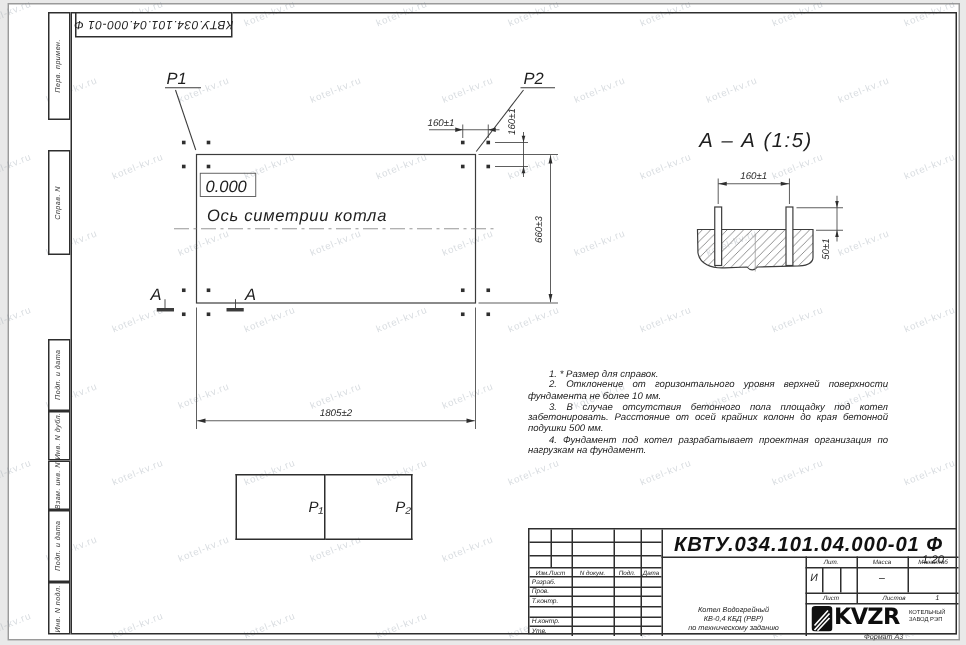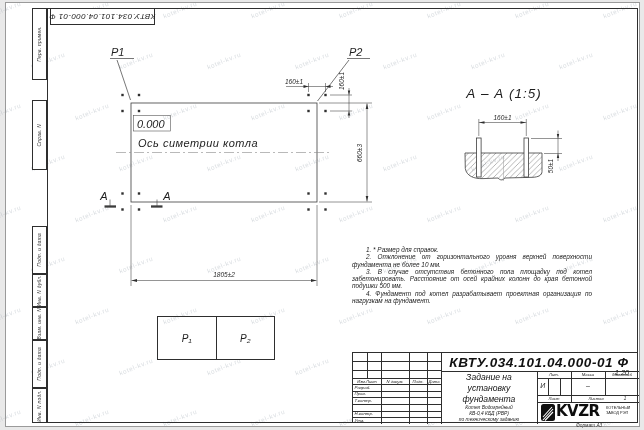--- a/index.html
+++ b/index.html
@@ -24,21 +24,21 @@
   .wmlayer{position:absolute;inset:0;overflow:hidden;pointer-events:none;}
   .wm{position:absolute;transform:rotate(-22deg);font-size:6.5px;color:rgba(125,138,152,.30);
       letter-spacing:.6px;white-space:nowrap;}
   
   .notes{position:absolute;left:352px;top:246px;width:240px;font-style:italic;
          font-size:6.4px;line-height:7.3px;color:#222;text-align:justify;}
   .notes .note{text-indent:14px;}
   
   .loads{position:absolute;left:157px;top:316px;width:118px;height:44px;
          border-collapse:collapse;table-layout:fixed;}
-  .loads td{border:1px solid #2e2e2e;text-align:center;font-style:italic;
+  .loads td{border:1px solid #2e2e2e;text-align:right;font-style:italic;
          font-size:10px;color:#1e1e1e;padding:0;height:22px;}
   
   .tblock{position:absolute;left:352px;top:352px;width:286px;height:71px;
           border:1.4px solid #2e2e2e;box-sizing:border-box;background:#fff;}
   .tb-line{position:absolute;background:#2e2e2e;}
   .tb-txt{position:absolute;font-style:italic;color:#222;white-space:nowrap;}
   .cc{transform:translateX(-50%);}
   .docnum{position:absolute;left:88px;top:1px;width:196px;height:16px;display:flex;
           align-items:center;justify-content:center;font-style:italic;font-weight:bold;
           font-size:13.5px;letter-spacing:.6px;color:#111;}
@@ -326,25 +326,20 @@
 
     <div class="tb-txt" style="left:1.5px;top:31.8px;font-size:4.4px">Разраб.</div>
     <div class="tb-txt" style="left:1.5px;top:38.4px;font-size:4.4px">Пров.</div>
     <div class="tb-txt" style="left:1.5px;top:45px;font-size:4.4px">Т.контр.</div>
     <div class="tb-txt" style="left:1.5px;top:58.3px;font-size:4.4px">Н.контр.</div>
     <div class="tb-txt" style="left:1.5px;top:65px;font-size:4.4px">Утв.</div>
 
     <div class="tb-line" style="left:88px;top:18px;width:198px;height:1px"></div>
     <div class="docnum">КВТУ.034.101.04.000-01  Ф</div>
 
-    <div class="ttl">
-      <div>Задание на</div>
-      <div>установку</div>
-      <div>фундамента</div>
-    </div>
     <div class="sub">
       <div>Котел Водогрейный</div>
       <div>КВ-0,4  КБД  (РВР)</div>
       <div>по техническому заданию</div>
     </div>
 
     <div class="tb-line" style="left:184px;top:25px;width:102px;height:1px"></div>
     <div class="tb-line" style="left:184px;top:42px;width:102px;height:1px"></div>
     <div class="tb-line" style="left:184px;top:49px;width:102px;height:1px"></div>
     <div class="tb-line" style="left:218px;top:18px;width:1px;height:31px"></div>

